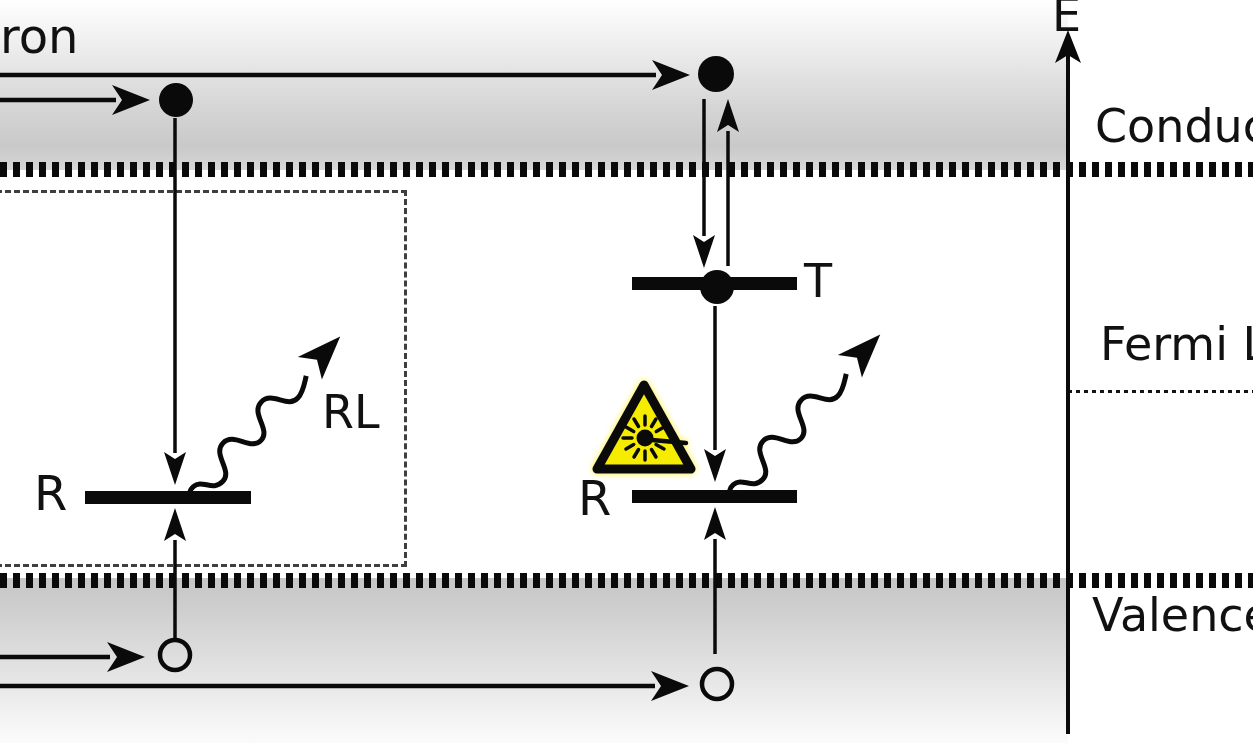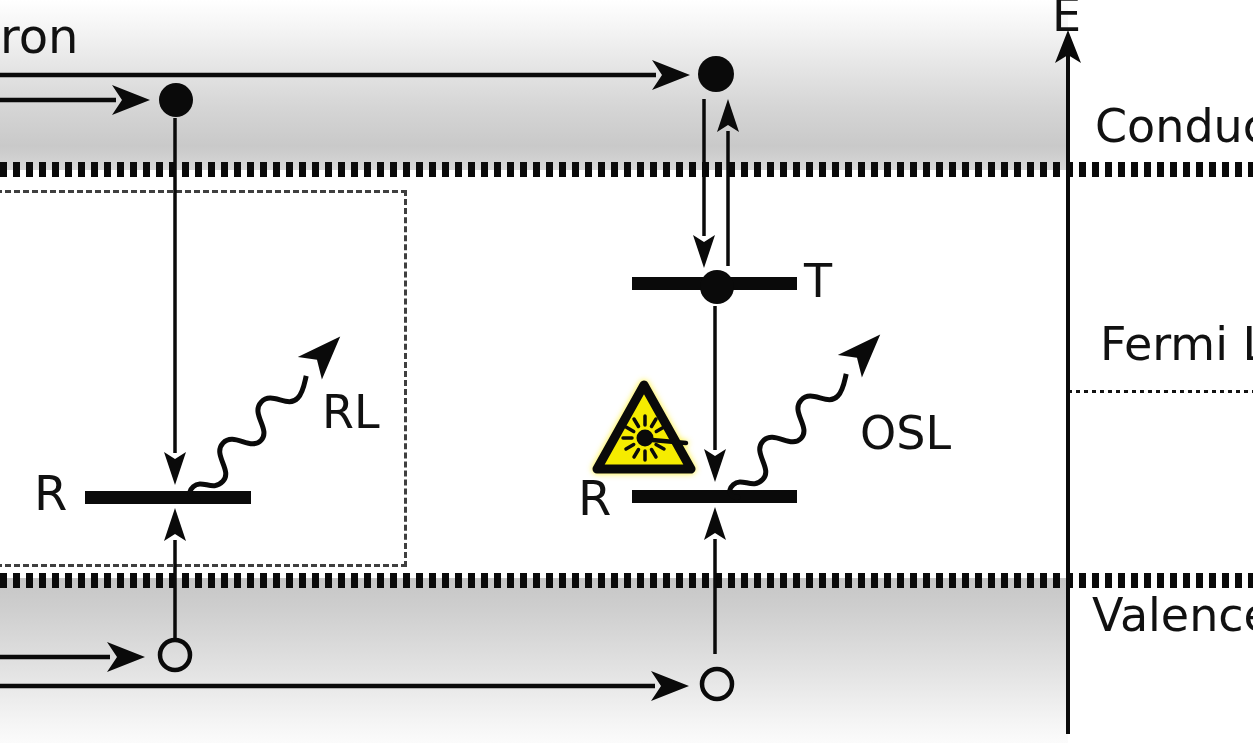--- a/index.html
+++ b/index.html
@@ -142,15 +142,14 @@
 
   <div class="lbl f48" style="left:0px;top:12px;">ron</div>
   <div class="lbl f46" style="left:1052px;top:-8px;">E</div>
   <div class="lbl f46" style="left:1095px;top:103px;">Conduc</div>
   <div class="lbl f46" style="left:1100px;top:321px;">Fermi L</div>
   <div class="lbl f46" style="left:1092px;top:592px;">Valence</div>
   <div class="lbl f46" style="left:804px;top:258px;">T</div>
   <div class="lbl f48" style="left:34px;top:469px;">R</div>
   <div class="lbl f48" style="left:578px;top:474px;">R</div>
   <div class="lbl f46" style="left:322px;top:389px;">RL</div>
-  <div class="lbl f46" style="left:860px;top:410px;">OSL</div>
 
 </div>
 
 </body></html>

